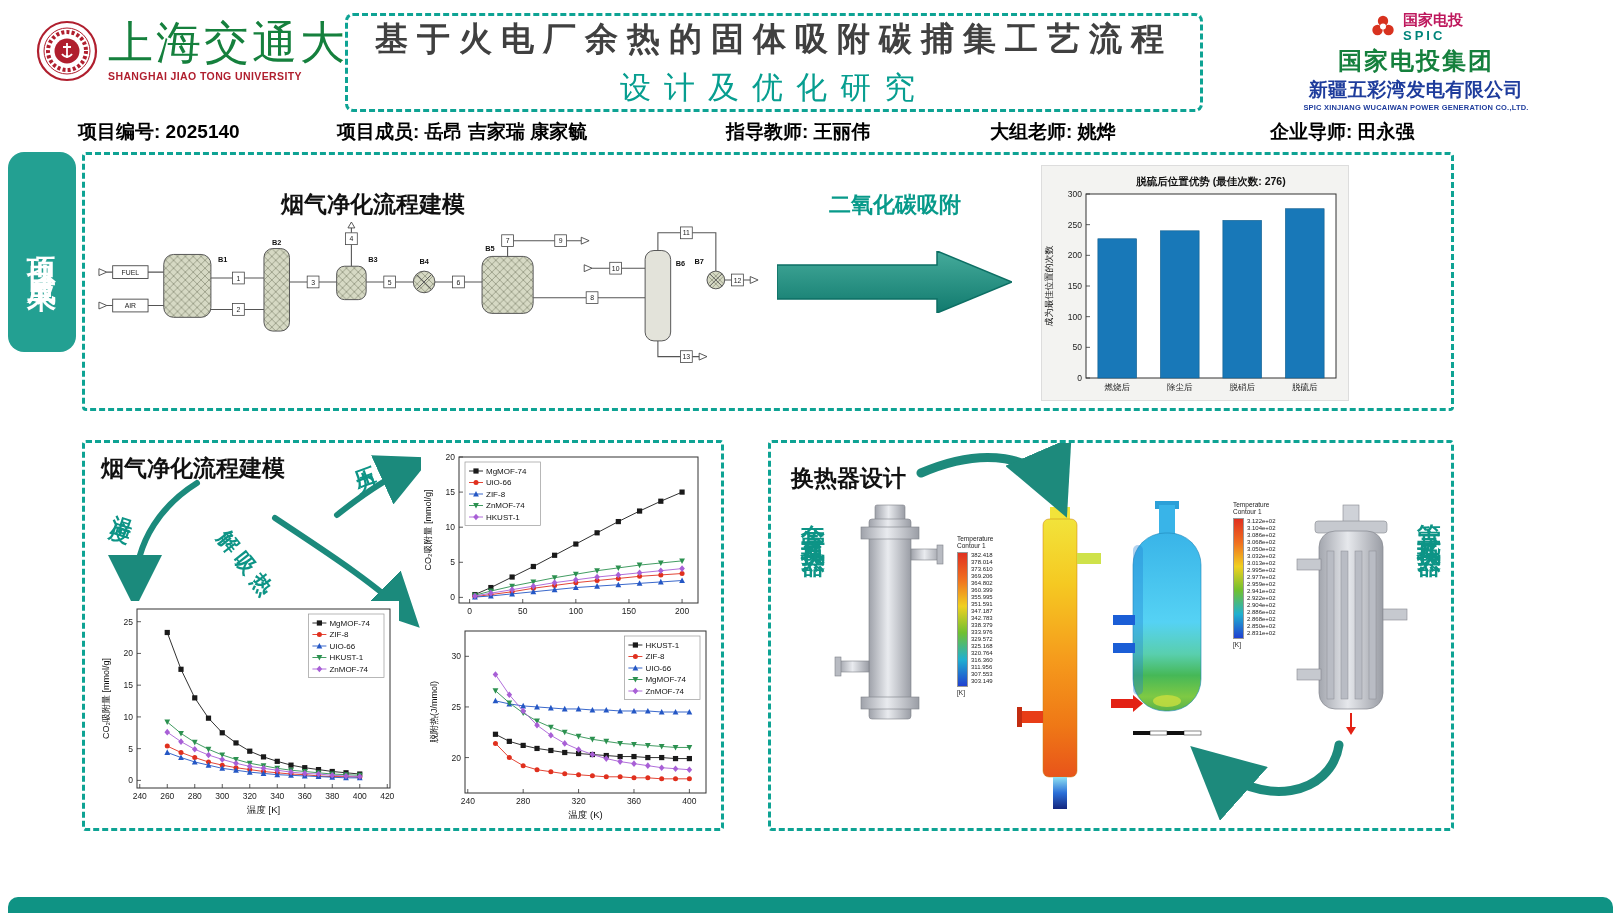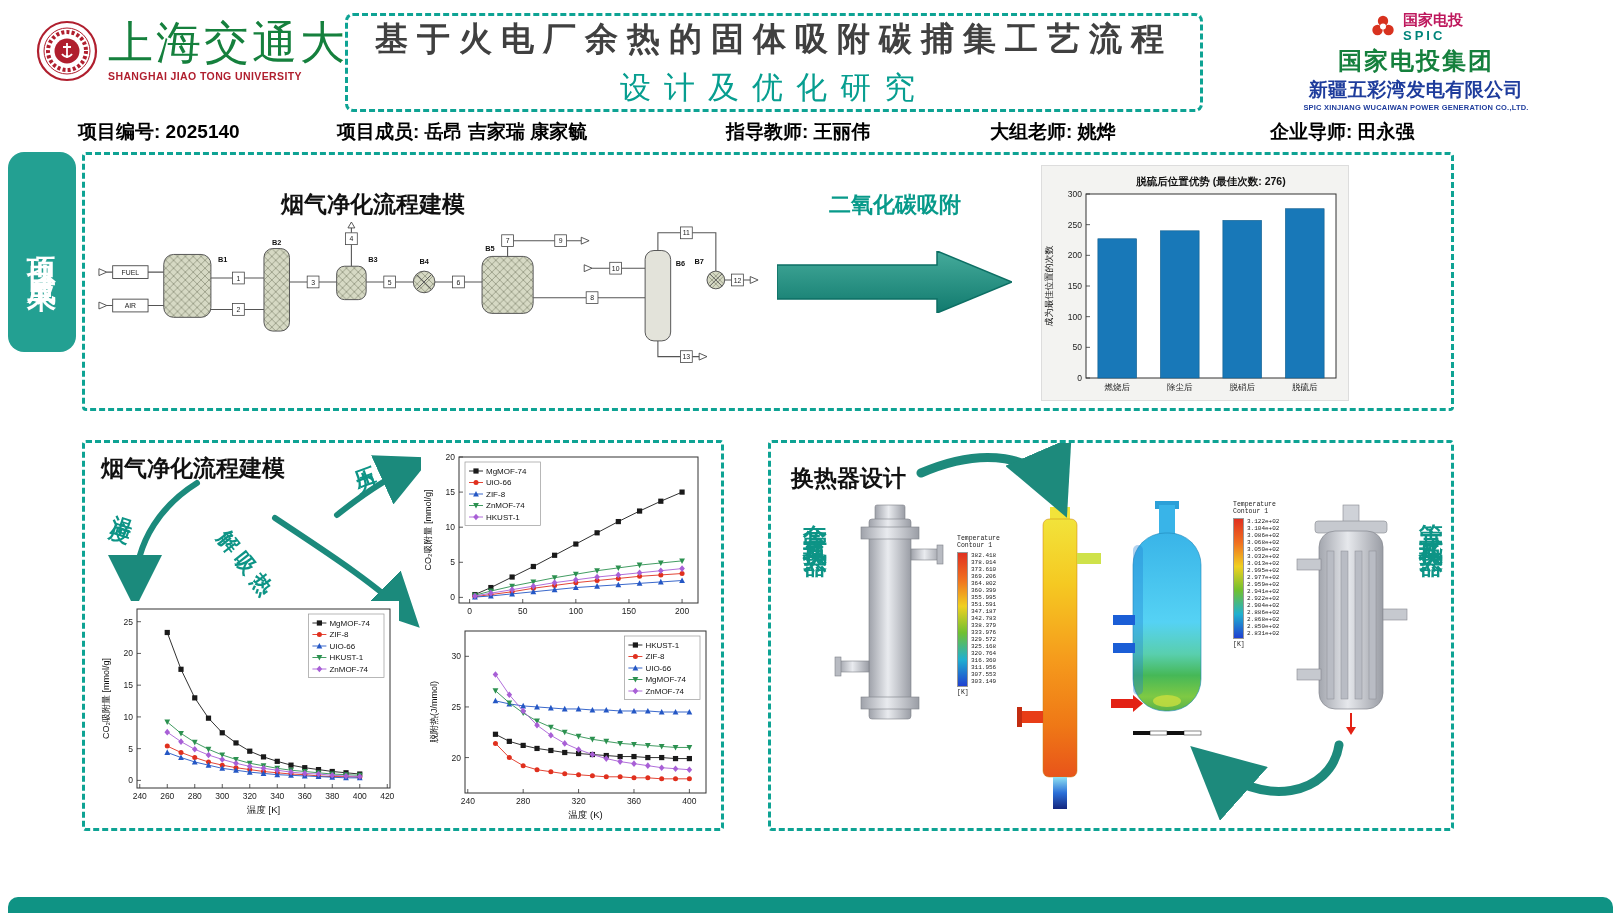--- a/index.html
+++ b/index.html
@@ -24,21 +24,21 @@
   .info-item{position:absolute;top:119px;font-size:19px;font-weight:bold;color:#000;white-space:nowrap;}
   .info-item .num{font-family:Liberation Sans, sans-serif;}
   
   .side-tab{left:8px;top:152px;width:68px;height:200px;background:#23a092;border-radius:16px;
     display:flex;align-items:center;justify-content:center;}
   .side-tab span{writing-mode:vertical-rl;text-orientation:upright;color:#fff;font-size:29px;font-weight:900;letter-spacing:9px;}
   
   .panel{position:absolute;border:3px dashed #0ea394;border-radius:4px;background:#fff;}
   #top-panel{left:82px;top:152px;width:1366px;height:253px;}
   #bl-panel{left:82px;top:440px;width:636px;height:385px;}
-  #br-panel{left:768px;top:440px;width:680px;height:385px;font-family:Liberation Mono, monospace;}
+  #br-panel{left:768px;top:440px;width:680px;height:385px;}
   .panel-title{position:absolute;font-size:23px;font-weight:900;color:#111;white-space:nowrap;}
   .teal-text{position:absolute;color:#089a8a;font-weight:700;text-align:center;line-height:1.25;font-size:22px;}
   .flowsheet{position:absolute;left:10px;top:66px;width:668px;height:172px;}
   .fs-text{font-size:7px;fill:#222;}
   .fs-label{font-size:7.5px;fill:#111;font-weight:bold;}
   .chart{position:absolute;background:#fff;}
   #chart-bar{left:956px;top:10px;width:306px;height:234px;background:#f3f3f1;border:1px solid #ddd;}
   #chart-pressure{left:336px;top:6px;width:286px;height:172px;}
   #chart-temp{left:14px;top:158px;width:300px;height:217px;}
   #chart-desorb{left:342px;top:180px;width:288px;height:200px;}

